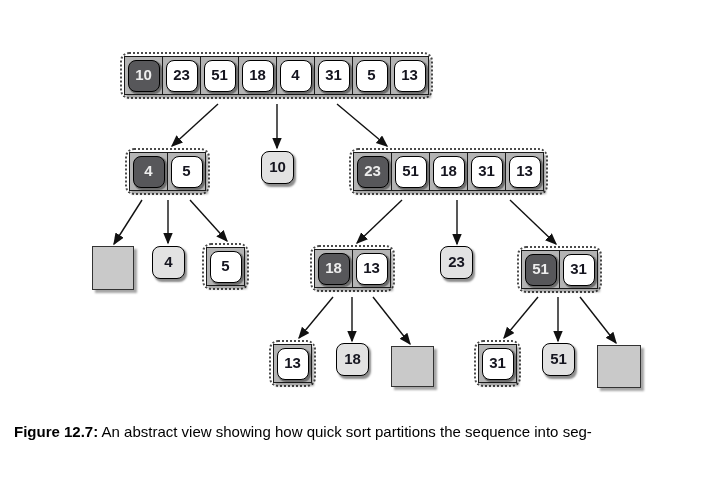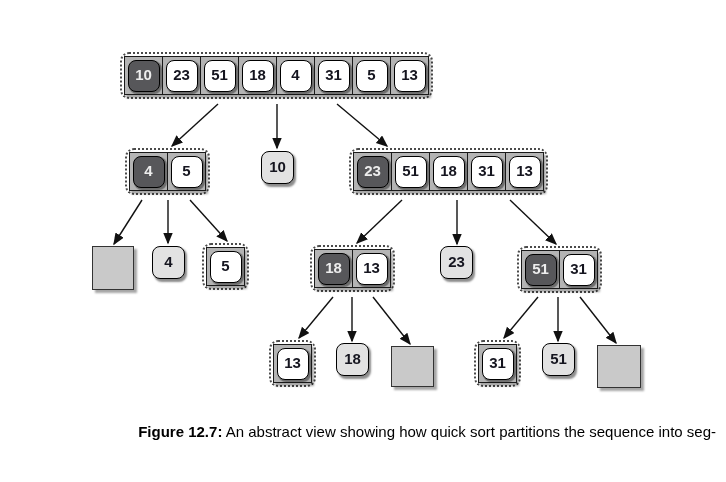--- a/index.html
+++ b/index.html
@@ -49,21 +49,21 @@
     font-weight:bold;font-size:15px;line-height:29px;text-align:center;color:#15151f;
   }
   .emptybox{
     position:absolute;
     background:var(--empty-bg,#c9c9c9);
     border:1.5px solid #333;
     box-shadow:3px 3px 2px rgba(0,0,0,0.35);
   }
   .caption{
     position:absolute;left:14px;top:421px;width:702px;
-    font-size:15px;line-height:21px;color:#000;margin:0;text-align:right;
+    font-size:15px;line-height:21px;color:#000;margin:0;
   }
   .caption b{font-weight:bold;}
 </style>
 </head>
 <body>
 
 <div class="page">
   <div class="diagram">
 
     <svg class="arrows" viewBox="0 0 726 415">

